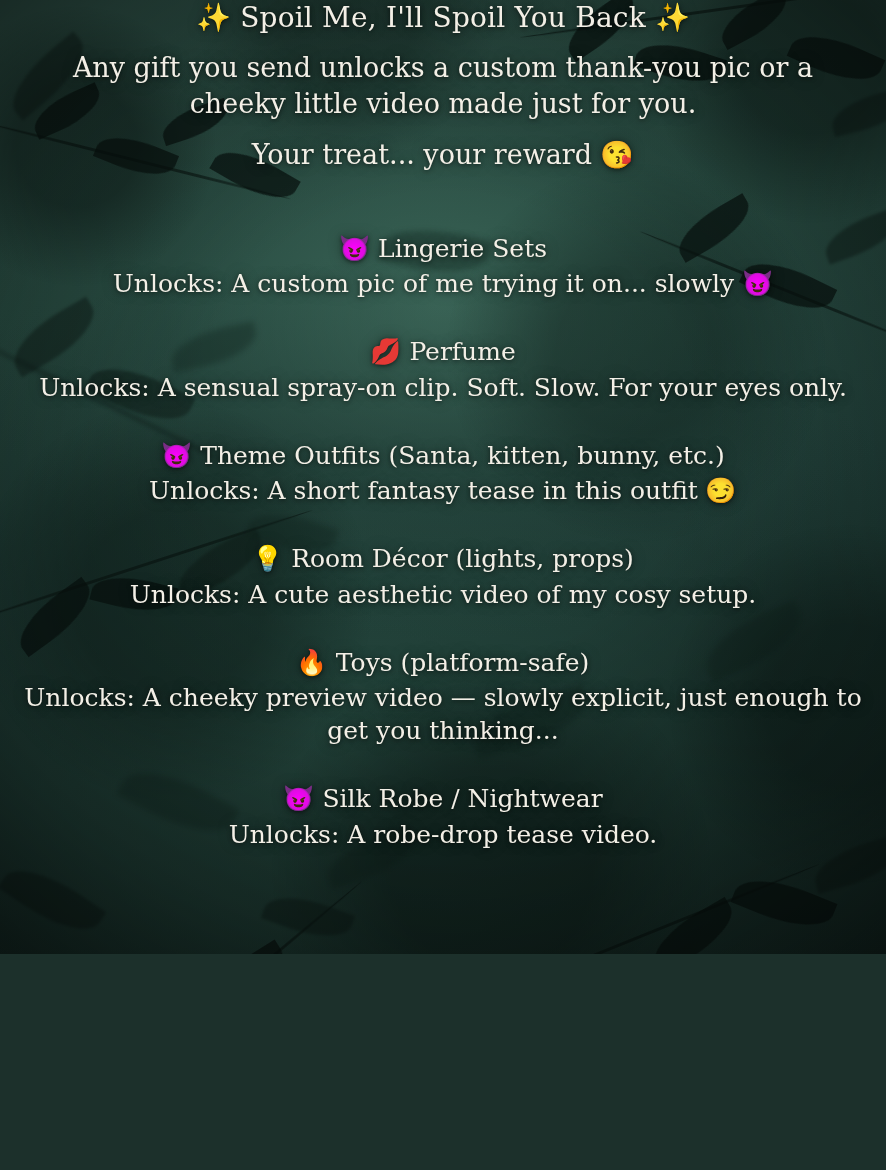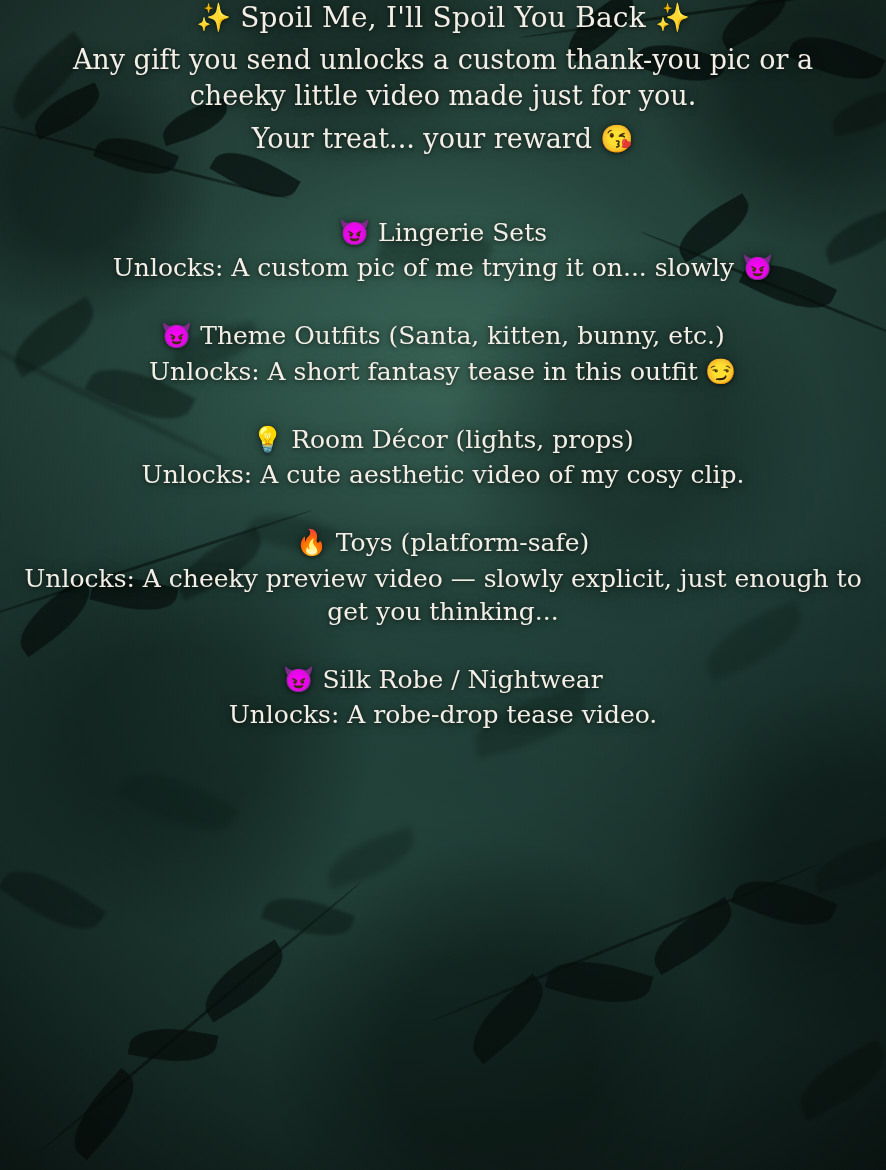--- a/index.html
+++ b/index.html
@@ -10,21 +10,21 @@
     width: 886px;
     height: 1170px;
     overflow: hidden;
     font-family: "DejaVu Serif", serif;
     background: #1c302b;
   }
 
   #poster {
     position: relative;
     width: 886px;
-    height: 1170px;
+    height: 954px;
     overflow: hidden;
     background-color: #0369a1;
   }
 
   
   .bg-base {
     position: absolute;
     inset: 0;
     background:
       radial-gradient(ellipse 70% 45% at 50% 32%, rgba(74,122,105,0.55) 0%, rgba(46,82,72,0.25) 45%, rgba(22,42,37,0.0) 78%),
@@ -88,21 +88,21 @@
   .header .title {
     font-size: 28px;
     line-height: 1.15;
     letter-spacing: 0.2px;
     margin: 0 0 2px 0;
     font-weight: 400;
   }
   .header .sub {
     font-size: 27px;
     line-height: 1.32;
-    margin: 8px;
+    margin: 16px;
     padding: 0 6px;
     font-weight: 400;
   }
   .header .sub2 {
     font-size: 27px;
     line-height: 1.3;
     margin: 8px;
     font-weight: 400;
   }
 
@@ -209,29 +209,33 @@
       <p class="sub2">Your treat... your reward 😘</p>
     </div>
 
     <div class="items">
 
       <div class="item">
         <p class="item-title">😈 Lingerie Sets</p>
         <p class="item-desc">Unlocks: A custom pic of me trying it on... slowly 😈</p>
       </div>
 
+      <div class="item">
+        <p class="item-title">💋 Perfume</p>
+        <p class="item-desc">Unlocks: A sensual spray-on clip. Soft. Slow. For your eyes only.</p>
+      </div>
 
       <div class="item">
         <p class="item-title">😈 Theme Outfits (Santa, kitten, bunny, etc.)</p>
         <p class="item-desc">Unlocks: A short fantasy tease in this outfit 😏</p>
       </div>
 
       <div class="item">
         <p class="item-title">💡 Room Décor (lights, props)</p>
-        <p class="item-desc">Unlocks: A cute aesthetic video of my cosy clip.</p>
+        <p class="item-desc">Unlocks: A cute aesthetic video of my cosy setup.</p>
       </div>
 
       <div class="item">
         <p class="item-title">🔥 Toys (platform-safe)</p>
         <p class="item-desc">Unlocks: A cheeky preview video — slowly explicit, just enough to get you thinking...</p>
       </div>
 
       <div class="item">
         <p class="item-title">😈 Silk Robe / Nightwear</p>
         <p class="item-desc">Unlocks: A robe-drop tease video.</p>

